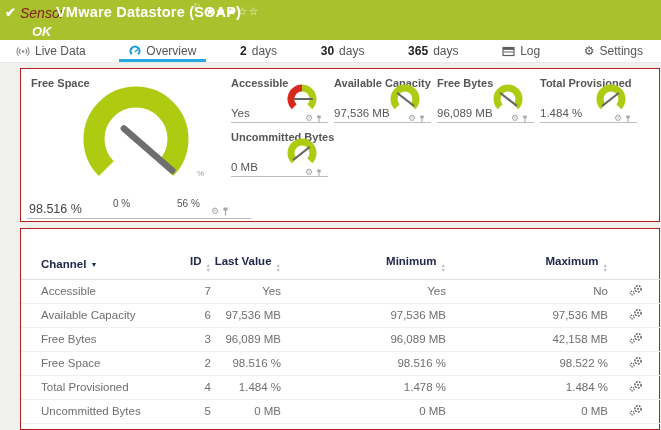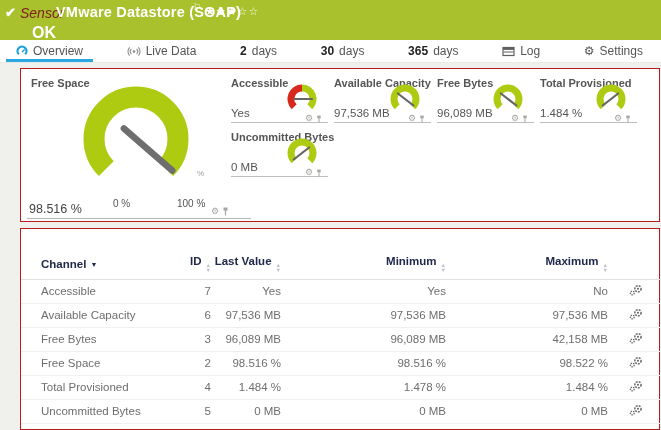--- a/index.html
+++ b/index.html
@@ -11,21 +11,21 @@
     overflow: hidden;
   }
   
   .topbar { position:absolute; left:0; top:0; width:661px; height:40px; background:#a8c12c; }
   .topbar .check { position:absolute; left:5px; top:5px; color:#fff; font-size:13px; font-weight:bold; }
   .topbar .kind { position:absolute; left:20px; top:5px; color:#7f1d1d; font-style:italic; font-size:14px; }
   .topbar .title { position:absolute; left:56px; top:4px; color:#fff; font-weight:bold; font-size:14.5px; letter-spacing:.2px; }
   .topbar .flag { position:absolute; left:193px; top:2px; color:#fff; font-size:9px; }
   .topbar .stars { position:absolute; left:205px; top:5px; color:#fff; font-size:11px; letter-spacing:1px; }
   .topbar .stars .dim { opacity:.85; }
-  .topbar .ok { position:absolute; left:32px; top:24px; color:#fff; font-weight:bold; font-size:16px; }
+  .topbar .ok { position:absolute; left:32px; top:24px; color:#fff; font-weight:bold; font-size:13px;font-style:italic; }
   
   .tabs { position:absolute; left:0; top:40px; width:661px; height:23px; background:#fff;
           display:flex; align-items:stretch; justify-content:space-between; padding:0 14px 0 12px;
           font-size:12px; color:#555; border-bottom:1px solid #e9e9e6; }
   .tab { display:flex; align-items:center; gap:5px; position:relative; padding:0 4px; cursor:default; white-space:nowrap; }
   .tab .b { font-weight:bold; color:#222; }
   .tab .b:empty { display:none; }
   .tab.active::after { content:""; position:absolute; left:-6px; right:-6px; bottom:0; height:3px; background:#29a7e1; }
   .tab svg { flex:0 0 auto; }
   .tab .gearglyph { font-size:12px; color:#555; line-height:1; }
@@ -70,37 +70,37 @@
 <div class="topbar">
   <span class="check">✔</span>
   <span class="kind">Sensor</span>
   <span class="title">VMware Datastore (SOAP)</span>
   <span class="flag">⚐</span>
   <span class="stars"><span>★★★</span><span class="dim">☆☆</span></span>
   <span class="ok">OK</span>
 </div>
 
 <div class="tabs">
-  <div class="tab active">
-    <svg width="12" height="12" viewBox="0 0 12 12">
-      <path d="M2.8 9.3 A4.5 4.5 0 1 1 9.2 9.3" fill="none" stroke="#1b9fdc" stroke-width="2.2"></path>
-      <line x1="6" y1="7" x2="8.6" y2="4.4" stroke="#1b9fdc" stroke-width="1.4"></line>
-    </svg>
-    <span>Overview</span>
-  </div>
   <div class="tab">
     <svg width="14" height="12" viewBox="0 0 14 12">
       <circle cx="7" cy="6.5" r="1.3" fill="#8a8a8a"></circle>
       <path d="M4.4 4 a3.6 3.6 0 0 0 0 5" fill="none" stroke="#8a8a8a" stroke-width="1.1"></path>
       <path d="M9.6 4 a3.6 3.6 0 0 1 0 5" fill="none" stroke="#8a8a8a" stroke-width="1.1"></path>
       <path d="M2.6 2.4 a6 6 0 0 0 0 8.2" fill="none" stroke="#8a8a8a" stroke-width="1.1"></path>
       <path d="M11.4 2.4 a6 6 0 0 1 0 8.2" fill="none" stroke="#8a8a8a" stroke-width="1.1"></path>
     </svg>
     <span>Live Data</span>
   </div>
+  <div class="tab active">
+    <svg width="12" height="12" viewBox="0 0 12 12">
+      <path d="M2.8 9.3 A4.5 4.5 0 1 1 9.2 9.3" fill="none" stroke="#1b9fdc" stroke-width="2.2"></path>
+      <line x1="6" y1="7" x2="8.6" y2="4.4" stroke="#1b9fdc" stroke-width="1.4"></line>
+    </svg>
+    <span>Overview</span>
+  </div>
   <div class="tab">
     <span class="b">2</span>
       <span>days</span>
   </div>
   <div class="tab">
     <span class="b">30</span>
       <span>days</span>
   </div>
   <div class="tab">
     <span class="b">365</span>
@@ -122,21 +122,21 @@
 
 <div class="panel panel-gauges">
   <span class="gtitle bigsec-title">Free Space</span>
 
   <svg class="big-gauge" width="130" height="116" viewBox="0 0 130 112">
     <path d="M35.3 87.7 A42 42 0 1 1 94.7 87.7" fill="none" stroke="#aeca11" stroke-width="21"></path>
     <line x1="52.9" y1="47.5" x2="101.2" y2="89.5" stroke="#6e6e6e" stroke-width="6.5" stroke-linecap="round"></line>
   </svg>
   <span class="unit-pct">%</span>
   <span class="scale0">0 %</span>
-  <span class="scale100">100 %</span>
+  <span class="scale100">56 %</span>
   <span class="bigval">98.516 %</span>
   <div class="bigline"></div>
   <span class="vicons big-vicons">
     <span class="gearglyph">⚙</span>
     <svg width="7" height="9" viewBox="0 0 7 9">
         <rect x="1.5" y="0.5" width="4" height="3.2" fill="#a6a6a2"></rect>
         <line x1="3.5" y1="3.5" x2="3.5" y2="8.5" stroke="#a6a6a2" stroke-width="1.2"></line>
       </svg>
   </span>
 

